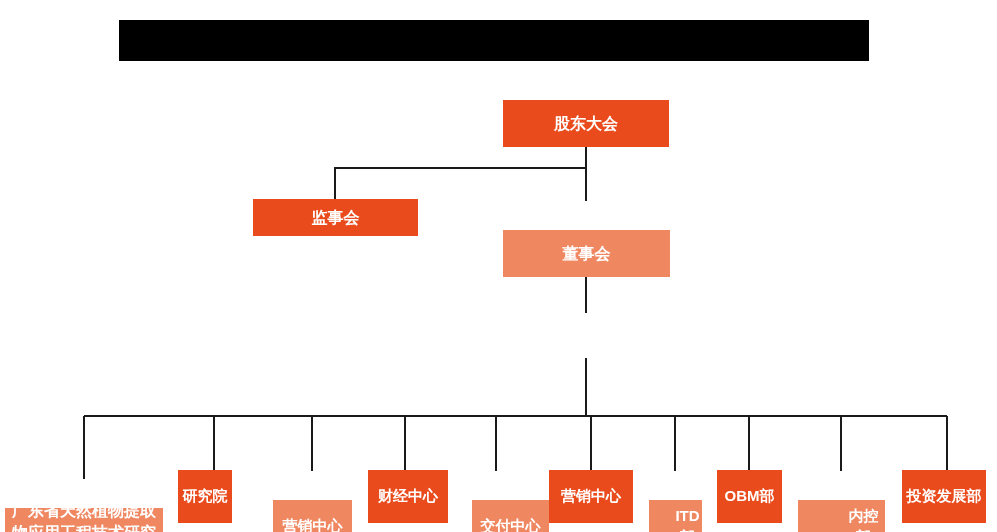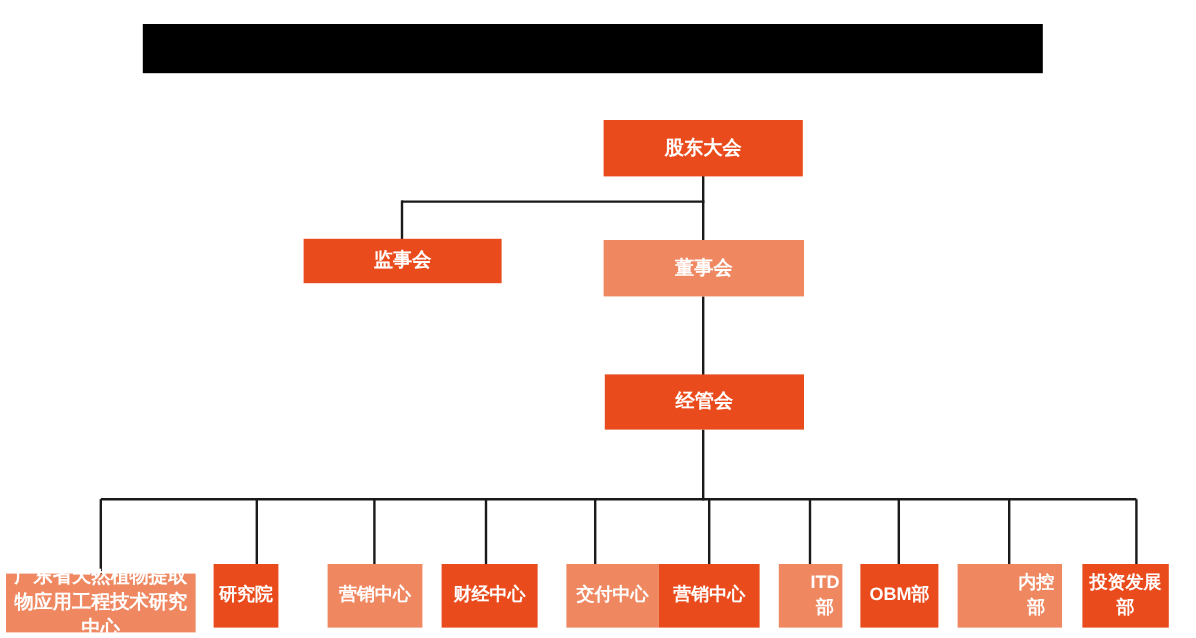--- a/index.html
+++ b/index.html
@@ -37,41 +37,41 @@
     align-items: center;
     justify-content: center;
     text-align: center;
     color: #ffffff;
     font-weight: bold;
     font-size: 16px;
     box-sizing: border-box;
     line-height: 1.35;
   }
   .primary   { background: #EA4B1C; }
-  .secondary { background: #EF8761; }
+  .secondary { background: #EF8761; margin-top: 30px; }
 
   
   .n-shareholders { left: 503px; top: 100px;  width: 166px; height: 47px; }
   
   .n-supervisory  { left: 253px; top: 199px; width: 165px; height: 37px; }
   .n-directors    { left: 503px; top: 200px; width: 167px; height: 47px; }
   
   .n-management   { left: 504px; top: 312px; width: 166px; height: 46px; }
   
   .lvl4 { top: 470px; height: 53px; font-size: 15px; }
   .n-research-center   { left: 5px;   top: 478px; width: 158px; height: 49px; font-size: 16px; padding: 0 4px; }
   .n-research-inst     { left: 178px; width: 54px; }
   .n-marketing         { left: 273px; width: 79px; }
   .n-finance           { left: 368px; width: 80px; }
   .n-delivery          { left: 472px; width: 77px; }
   .n-hr                { left: 549px; width: 84px; }
   .n-itd               { left: 649px; width: 53px; padding-left: 24px; }
   .n-obm               { left: 717px; width: 65px; }
   .n-internal-control  { left: 798px; width: 87px; padding-left: 44px; }
-  .n-investment        { left: 902px; width: 72px; }
+  .n-investment        { left: 902px; width: 84px; }
 </style>
 </head>
 <body>
 
 <div class="canvas">
 
   <div class="redaction-bar"></div>
 
   <svg class="connectors" viewBox="0 0 997 532">
     <g stroke="#1A1A1A" stroke-width="2" fill="none">
@@ -92,21 +92,20 @@
       <line x1="841" y1="416" x2="841" y2="471"></line>
       <line x1="947" y1="416" x2="947" y2="471"></line>
     </g>
   </svg>
 
   <div class="node primary n-shareholders">股东大会</div>
 
   <div class="node primary n-supervisory">监事会</div>
   <div class="node secondary n-directors">董事会</div>
 
-  <div class="node primary n-management">经管会</div>
 
   <div class="node secondary lvl4 n-research-center">广东省天然植物提取物应用工程技术研究中心</div>
   <div class="node primary   lvl4 n-research-inst">研究院</div>
   <div class="node secondary lvl4 n-marketing">营销中心</div>
   <div class="node primary   lvl4 n-finance">财经中心</div>
   <div class="node secondary lvl4 n-delivery">交付中心</div>
   <div class="node primary   lvl4 n-hr">营销中心</div>
   <div class="node secondary lvl4 n-itd">ITD部</div>
   <div class="node primary   lvl4 n-obm">OBM部</div>
   <div class="node secondary lvl4 n-internal-control">内控部</div>

